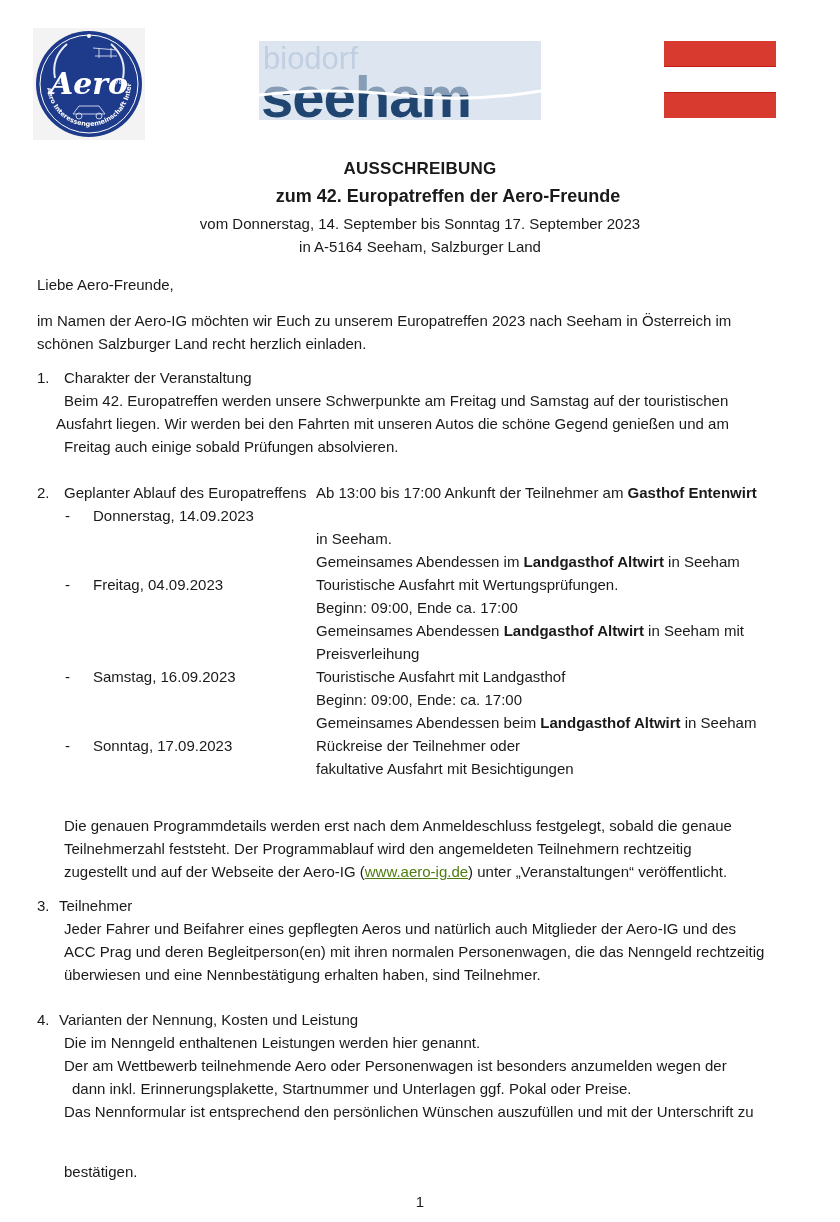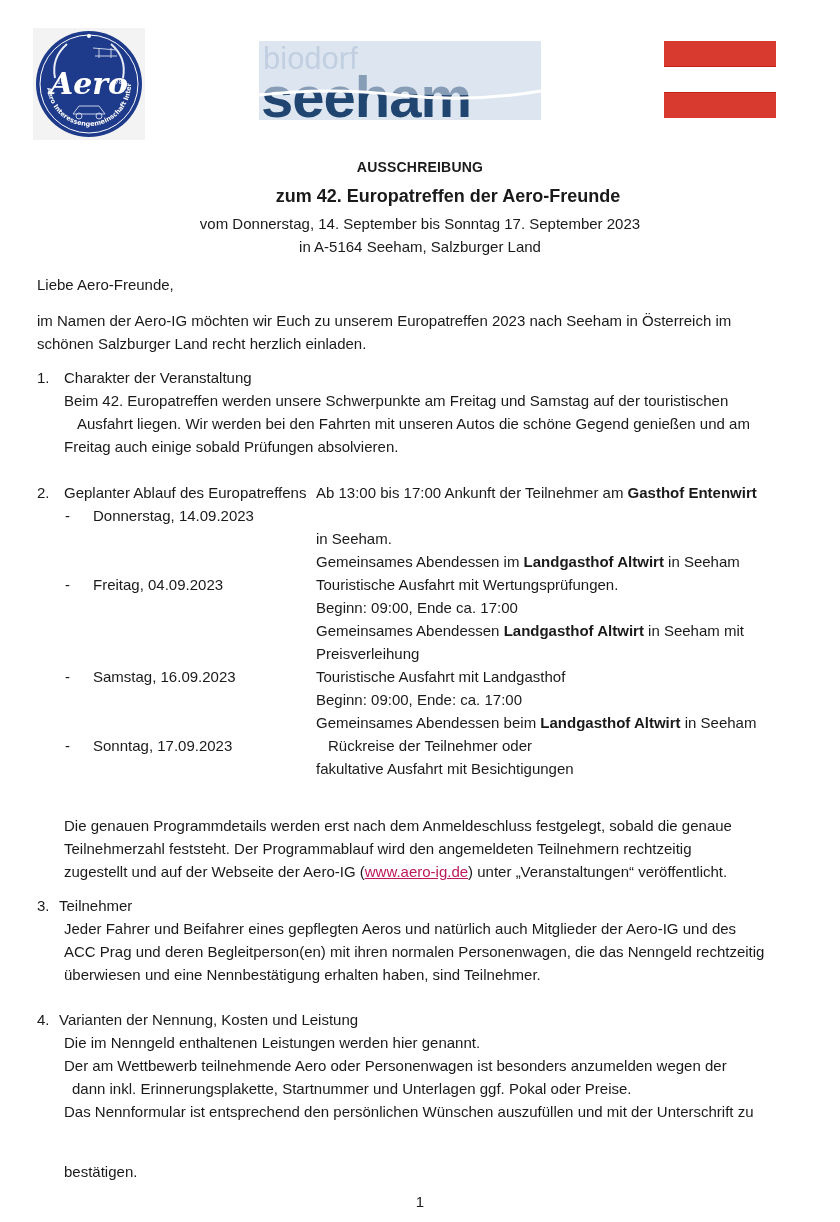--- a/index.html
+++ b/index.html
@@ -20,29 +20,29 @@
     }
     .logo-flag {
       position: absolute; left: 664px; top: 41px; width: 112px; height: 76px;
     }
     .flag-stripe { position: absolute; left: 0; width: 112px; height: 25px; background: #d93a30; }
     .flag-stripe.top { top: 0; border-bottom: 1px solid #c21f18; }
     .flag-stripe.bottom { top: 51px; border-top: 1px solid #c21f18; }
 
     
     .center { position: absolute; left: 0; width: 840px; text-align: center; }
-    .h1 { top: 159px; font-size: 14px; font-weight: bold; letter-spacing: 0.2px; }
+    .h1 { top: 159px; font-size: 17px; font-weight: bold; letter-spacing: 0.2px; }
     .h2 { top: 186px; font-size: 18px; font-weight: bold; padding-left: 28px; }
     .sub1 { top: 215px; font-size: 15px; }
     .sub2 { top: 238px; font-size: 15px; }
 
     
     .txt { position: absolute; font-size: 15px; line-height: 23px; white-space: nowrap; }
     .b { font-weight: bold; }
-    .link { color: #be185d; text-decoration: underline; cursor: pointer; }
+    .link { color: #4d7c0f; text-decoration: underline; cursor: pointer; }
     .num { position: absolute; font-size: 15px; line-height: 23px; }
     .dash { position: absolute; left: 65px; font-size: 15px; line-height: 23px; }
     .day { position: absolute; left: 93px; font-size: 15px; line-height: 23px; white-space: nowrap; }
     .desc { position: absolute; left: 316px; font-size: 15px; line-height: 23px; white-space: nowrap; }
     .pagenum { position: absolute; left: 0; width: 840px; top: 1193px; text-align: center; font-size: 15px; }
   </style>
 </head>
 <body>
 
 <div class="page">
@@ -93,21 +93,21 @@
   <div class="center sub1">vom Donnerstag, 14. September bis Sonntag 17. September 2023</div>
   <div class="center sub2">in A-5164 Seeham, Salzburger Land</div>
 
   <div class="txt" style="left:37px; top:273px;">Liebe Aero-Freunde,</div>
   <div class="txt" style="left:37px; top:309px;">im Namen der Aero-IG möchten wir Euch zu unserem Europatreffen 2023 nach Seeham in Österreich im</div>
   <div class="txt" style="left:37px; top:332px;">schönen Salzburger Land recht herzlich einladen.</div>
 
   <div class="num" style="left:37px; top:366px;">1.</div>
   <div class="txt" style="left:64px; top:366px;">Charakter der Veranstaltung</div>
   <div class="txt" style="left:64px; top:389px;">Beim 42. Europatreffen werden unsere Schwerpunkte am Freitag und Samstag auf der touristischen</div>
-  <div class="txt" style="left:77px; top:412px;">Ausfahrt liegen. Wir werden bei den Fahrten mit unseren Autos die schöne Gegend genießen und am</div>
+  <div class="txt" style="left:56px; top:412px;">Ausfahrt liegen. Wir werden bei den Fahrten mit unseren Autos die schöne Gegend genießen und am</div>
   <div class="txt" style="left:64px; top:435px;">Freitag auch einige sobald Prüfungen absolvieren.</div>
 
   <div class="num" style="left:37px; top:481px;">2.</div>
   <div class="txt" style="left:64px; top:481px;">Geplanter Ablauf des Europatreffens</div>
 
   <div class="dash" style="top:504px;">-</div>
   <div class="day" style="top:504px;">Donnerstag, 14.09.2023</div>
   <div class="desc" style="top:481px;"><span>Ab 13:00 bis 17:00 Ankunft der Teilnehmer am </span><span class="b">Gasthof Entenwirt</span><span></span></div>
   <div class="desc" style="top:527px;"><span>in Seeham.</span></div>
   <div class="desc" style="top:550px;"><span>Gemeinsames Abendessen im </span><span class="b">Landgasthof Altwirt</span><span> in Seeham</span></div>
@@ -120,21 +120,21 @@
   <div class="desc" style="top:642px;"><span>Preisverleihung</span></div>
 
   <div class="dash" style="top:665px;">-</div>
   <div class="day" style="top:665px;">Samstag, 16.09.2023</div>
   <div class="desc" style="top:665px;"><span>Touristische Ausfahrt mit Landgasthof</span></div>
   <div class="desc" style="top:688px;"><span>Beginn: 09:00, Ende: ca. 17:00</span></div>
   <div class="desc" style="top:711px;"><span>Gemeinsames Abendessen beim </span><span class="b">Landgasthof Altwirt</span><span> in Seeham</span></div>
 
   <div class="dash" style="top:734px;">-</div>
   <div class="day" style="top:734px;">Sonntag, 17.09.2023</div>
-  <div class="desc" style="top:734px;margin-left:12px;"><span>Rückreise der Teilnehmer oder</span></div>
+  <div class="desc" style="top:734px;"><span>Rückreise der Teilnehmer oder</span></div>
   <div class="desc" style="top:757px;"><span>fakultative Ausfahrt mit Besichtigungen</span></div>
 
   <div class="txt" style="left:64px; top:814px;">Die genauen Programmdetails werden erst nach dem Anmeldeschluss festgelegt, sobald die genaue</div>
   <div class="txt" style="left:64px; top:837px;">Teilnehmerzahl feststeht. Der Programmablauf wird den angemeldeten Teilnehmern rechtzeitig</div>
   <div class="txt" style="left:64px; top:860px;"><span>zugestellt und auf der Webseite der Aero-IG (</span><span class="link">www.aero-ig.de</span><span>) unter „Veranstaltungen“ veröffentlicht.</span></div>
 
   <div class="num" style="left:37px; top:894px;">3.</div>
   <div class="txt" style="left:59px; top:894px;">Teilnehmer</div>
   <div class="txt" style="left:64px; top:917px;">Jeder Fahrer und Beifahrer eines gepflegten Aeros und natürlich auch Mitglieder der Aero-IG und des</div>
   <div class="txt" style="left:64px; top:940px;">ACC Prag und deren Begleitperson(en) mit ihren normalen Personenwagen, die das Nenngeld rechtzeitig</div>

